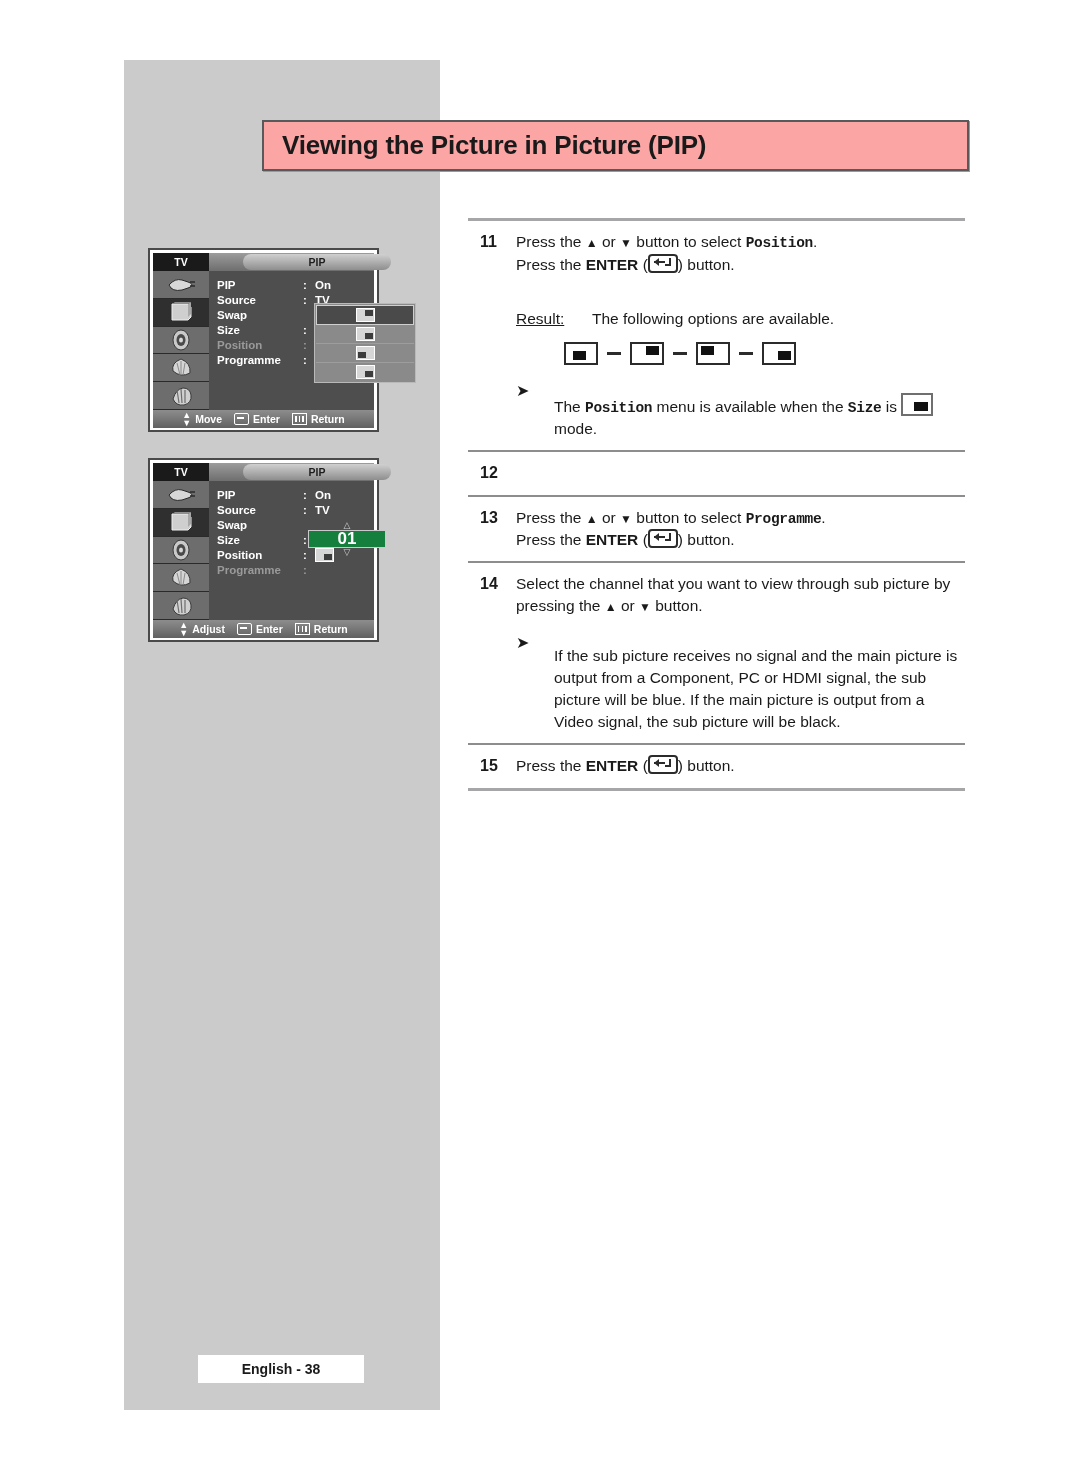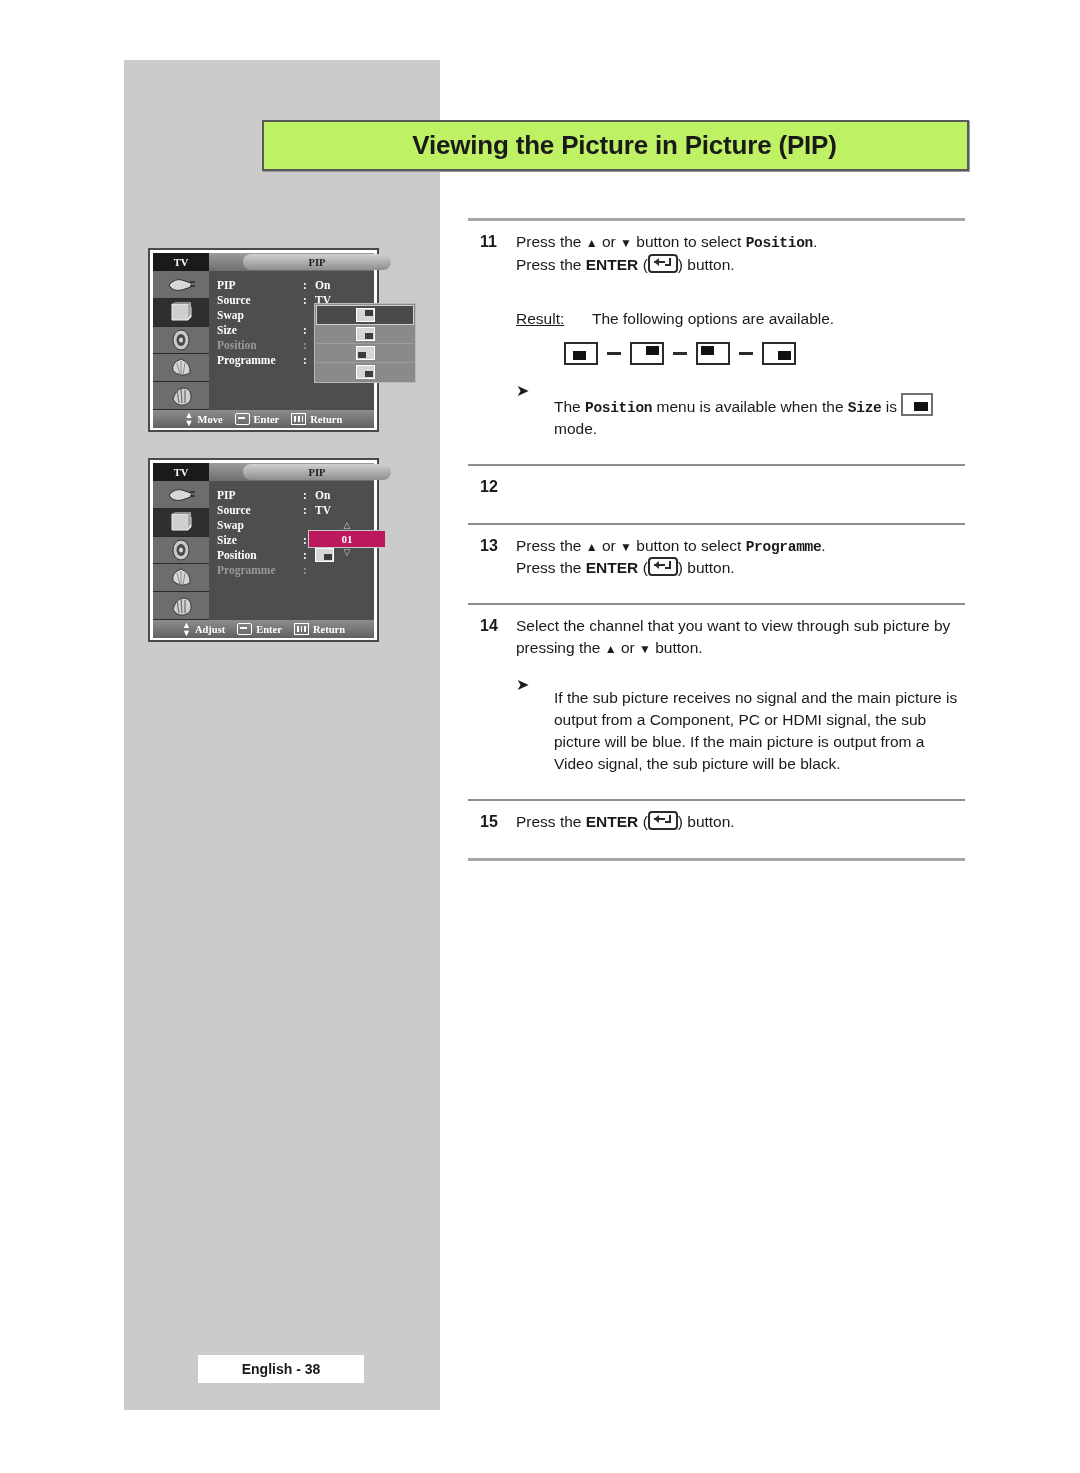--- a/index.html
+++ b/index.html
@@ -14,24 +14,24 @@
   
   .gray-band{
     position:absolute; left:124px; top:60px;
     width:316px; height:1350px;
     background:#cbcbcb;
   }
 
   .title-box{
     position:absolute; left:262px; top:120px;
     width:703px; height:47px;
-    background:#bef264;
+    background:#fca5a5;
     border:2px solid #58595b;
     box-shadow:1px 1px 0 0 #9a9a9a;
-    display:flex; align-items:center;justify-content:center;
+    display:flex; align-items:center;
   }
   .title-text{
     font-size:26px; font-weight:bold; color:#1a1a1a;
     letter-spacing:-0.2px;
     padding-left:18px;
     white-space:nowrap;
   }
 
   .footer-box{
     position:absolute; left:198px; top:1355px;
@@ -44,21 +44,21 @@
   
   .steps{
     position:absolute; left:468px; top:218px;
     width:497px;
   }
   .rule{ height:3px; background:#a6a6a8; width:100%; }
   .rule.thin{ height:2px; background:#8d8d8f; }
 
   .step{
     display:flex;
-    padding:10px 0 24px 0;
+    padding:10px 0 10px 0;
     font-size:15.5px; color:#1a1a1a; line-height:1.42;
   }
   .step-num{
     width:48px; flex:0 0 48px;
     font-weight:bold; font-size:16px;
     padding-left:12px; box-sizing:border-box;
   }
   .step-body{ flex:1 1 auto; }
   .mono{ font-family:"Liberation Mono", monospace; font-size:14.5px; font-weight:bold; letter-spacing:-0.3px;}
   .bold{ font-weight:bold; }
@@ -139,21 +139,20 @@
   .tri-dn:before{ content:"\25BC"; font-size:12px; }
 
   
   .osd{
     position:absolute;
     width:227px; height:180px;
     background:#5b5b5b;
     border:3px solid #ffffff;
     outline:2px solid #4a4a4a;
     box-sizing:border-box;
-    font-family:Liberation Serif, serif;
   }
   #osd1{ left:150px; top:250px; }
   #osd2{ left:150px; top:460px; }
 
   .osd-top{
     position:relative;
     height:18px;
     background:linear-gradient(#9c9c9c,#6e6e6e);
   }
   .osd-tv{
@@ -263,22 +262,22 @@
 
   
   .prog-step{
     position:absolute; left:100px; top:40px;
     width:76px;
     display:flex; flex-direction:column; align-items:center;
   }
   .prog-arrow{ color:#cfcfcf; font-size:9px; line-height:9px; }
   .prog-val{
     width:76px; height:16px;
-    background:#be185d; border:1px solid #c9c9c9;
-    color:#ffffff; font-size:11px; font-weight:bold;
+    background:#15803d; border:1px solid #c9c9c9;
+    color:#ffffff; font-size:17px; font-weight:bold;
     display:flex; align-items:center; justify-content:center;
   }
 </style>
 </head>
 <body>
 
 <div class="gray-band"></div>
 
 <div class="title-box">
   <div class="title-text">Viewing the Picture in Picture (PIP)</div>

